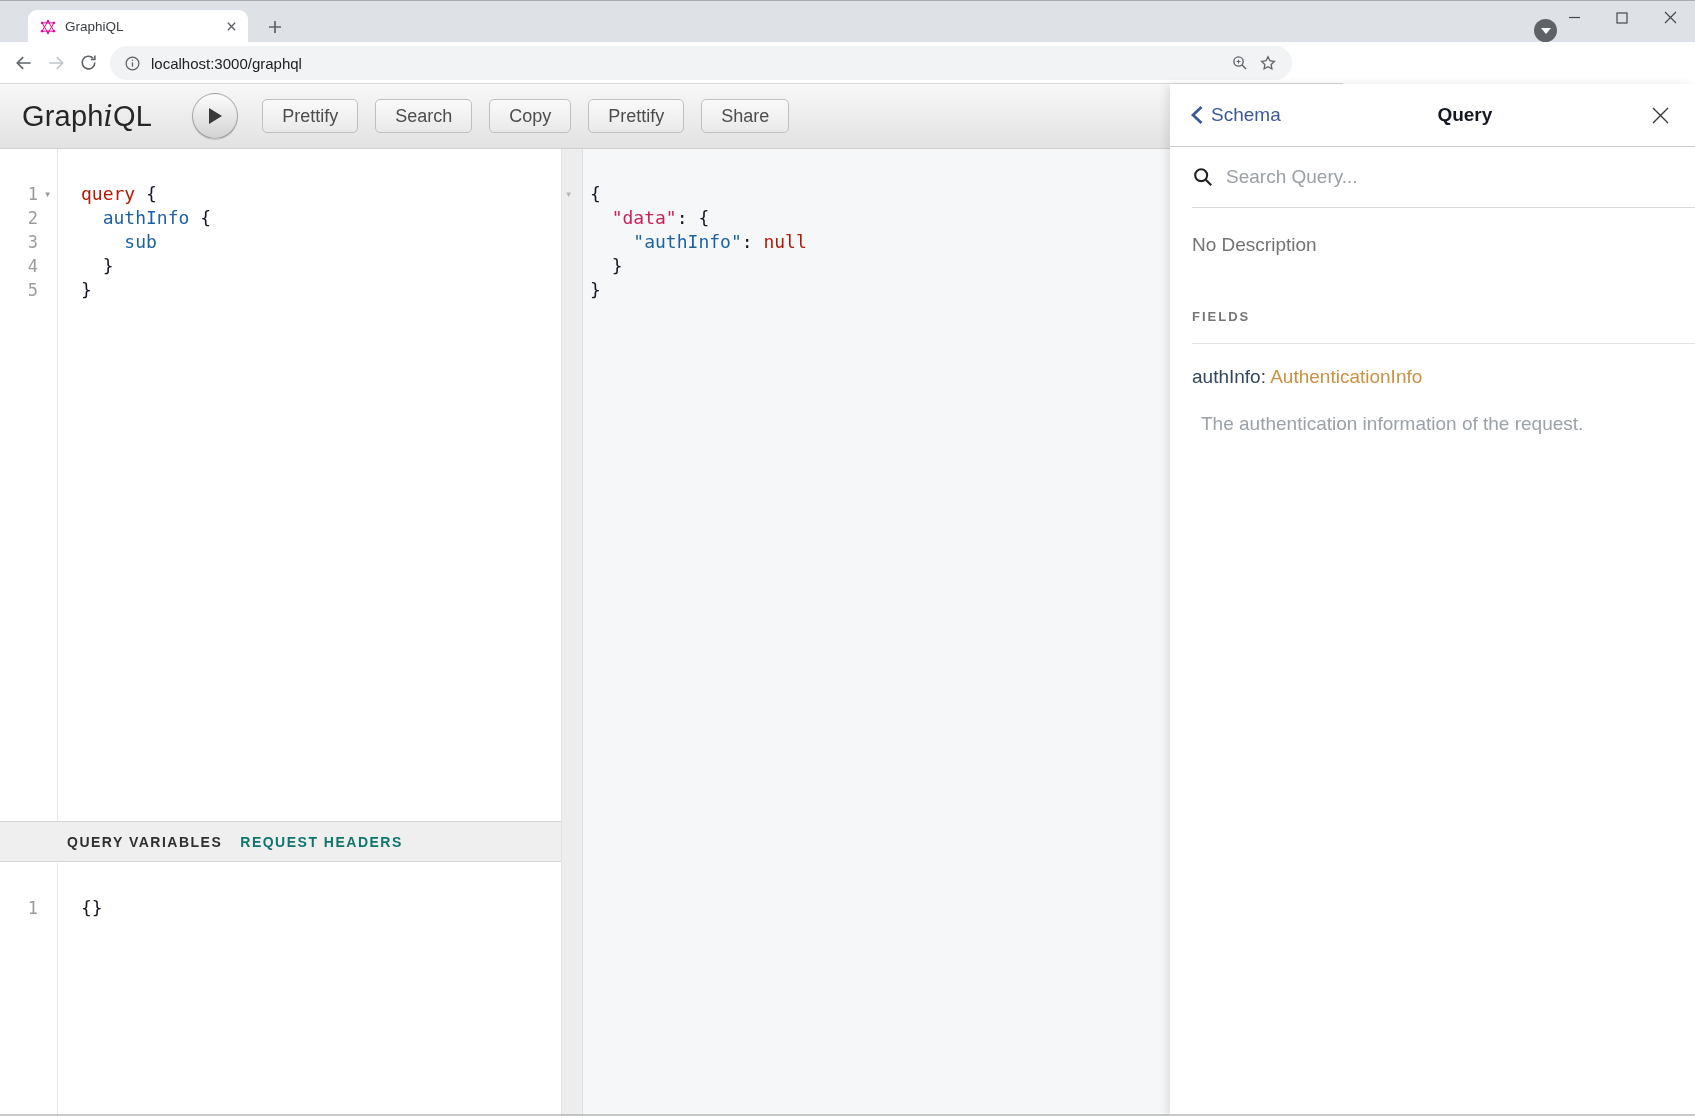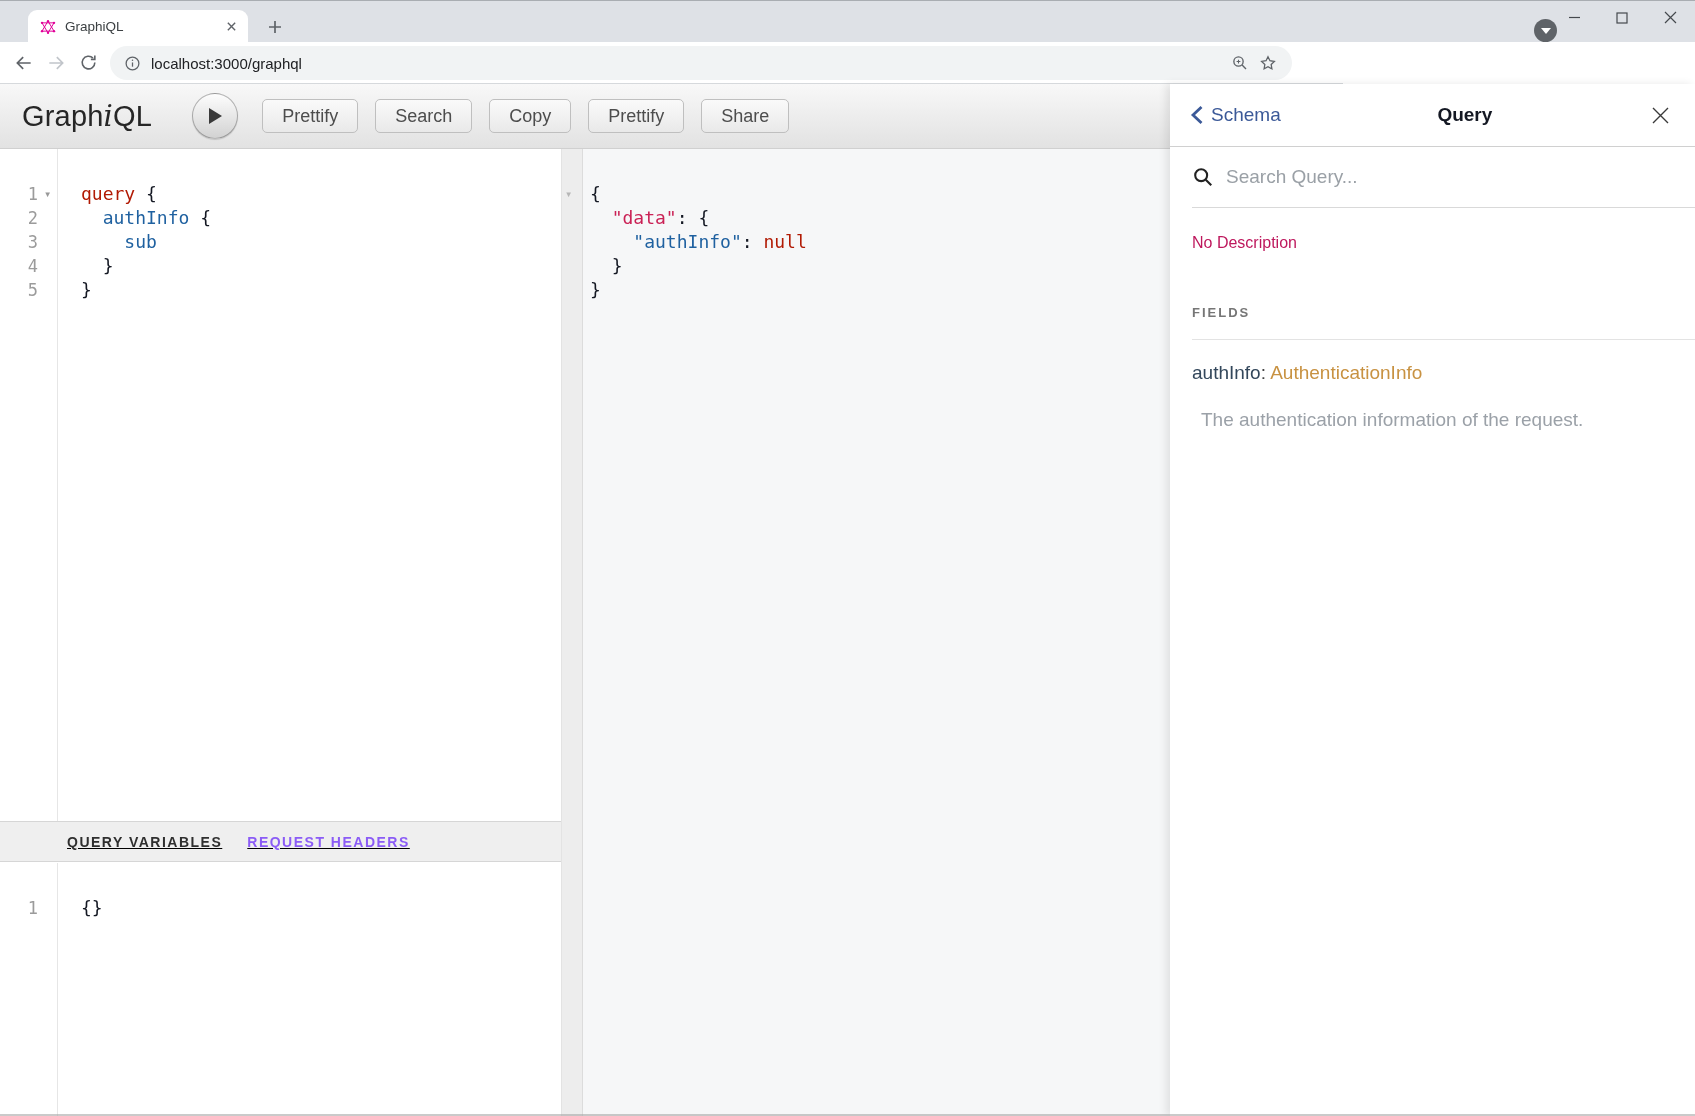--- a/index.html
+++ b/index.html
@@ -46,37 +46,37 @@
   .cm-line .fold { width:19px; text-align:center; color:#999; font-size:12px; flex:none; }
   .cm-line .code { margin-left:24px; color:#141823; }
   .tk-kw { color:#B11A04; } .tk-prop { color:#1F61A0; } .tk-def { color:#CA2155; } .tk-p { color:#141823; }
 
   .divider-strip { position:absolute; left:561px; top:65px; width:22px; height:967px; background:#ededed; border-left:1px solid #e3e3e3; border-right:1px solid #dcdcdc; }
   .result-pane { position:absolute; left:583px; top:65px; width:587px; height:967px; background:#f6f7f8; }
   .result-fold { position:absolute; left:565px; top:104px; color:#b6b6b6; font-size:12px; line-height:12px; }
   .result-lines { position:absolute; left:0; top:33px; }
   .result-lines .code { margin-left:7px; }
 
-  .varbar { position:absolute; left:0; top:737px; width:561px; height:41px; background:#efefef; border-top:1px solid #d6d6d6; border-bottom:1px solid #d6d6d6; display:flex; align-items:center;text-decoration:underline; }
+  .varbar { position:absolute; left:0; top:737px; width:561px; height:41px; background:#efefef; border-top:1px solid #d6d6d6; border-bottom:1px solid #d6d6d6; display:flex; align-items:center; }
   .vartab { font-size:14px; font-weight:bold; letter-spacing:1.5px; cursor:pointer; }
   .vartab.active { color:#2f2f2f; margin-left:67px; }
-  .vartab.inactive { color:#8b5cf6; margin-left:25px; }
+  .vartab.inactive { color:#0f766e; margin-left:18px; }
   .var-editor { position:absolute; left:0; top:779px; width:561px; height:253px; background:#fff; }
 
   
   .docs { position:absolute; left:1170px; top:0; width:525px; height:1032px; background:#fff; box-shadow:-4px 0 8px rgba(0,0,0,0.09); }
   .doc-header { position:absolute; left:0; top:0; width:525px; height:63px; border-bottom:1px solid #d0d0d0; display:flex; align-items:center; padding:0 24px 0 20px;justify-content:flex-end; }
   .doc-back { display:flex; align-items:center; gap:7px; color:#3B5998; font-size:19px; cursor:pointer; flex:none; }
   .doc-title { flex:1; text-align:center; font-size:19px; font-weight:bold; color:#141823; }
   .doc-close { flex:none; width:22px; height:22px; display:flex; align-items:center; justify-content:center; cursor:pointer; }
   .doc-search { position:absolute; left:22px; top:63px; right:0; height:61px; display:flex; align-items:center; gap:12px; border-bottom:1px solid #d9d9d9; }
   .doc-search input { border:none; outline:none; background:transparent; font-size:19px; color:#333; width:400px; font-family:inherit; }
   .doc-search input::placeholder { color:#9aa0a6; }
   .doc-body { position:absolute; left:22px; top:124px; right:0; }
-  .no-desc { margin-top:26px; font-size:16px; color:#be185d; }
+  .no-desc { margin-top:26px; font-size:19px; color:#737373; }
   .fields-h { margin-top:53px; font-size:13px; font-weight:bold; letter-spacing:2px; color:#767676; }
   .fields-rule { margin-top:19px; margin-right:0; border:none; border-top:1px solid #e3e3e3; }
   .field-row { margin-top:22px; font-size:19px; }
   .field-name { color:#33475b; } .field-colon { color:#444; } .type-name { color:#c89242; }
   .field-desc { margin-top:25px; padding-left:9px; font-size:19px; color:#9ba1a8; padding-right:30px; }
 
   .bottom-edge { position:absolute; left:0; bottom:0; width:1695px; height:2px; background:#a7a7a7; opacity:0.6; }
   svg { display:block; }
 </style>
 </head>

